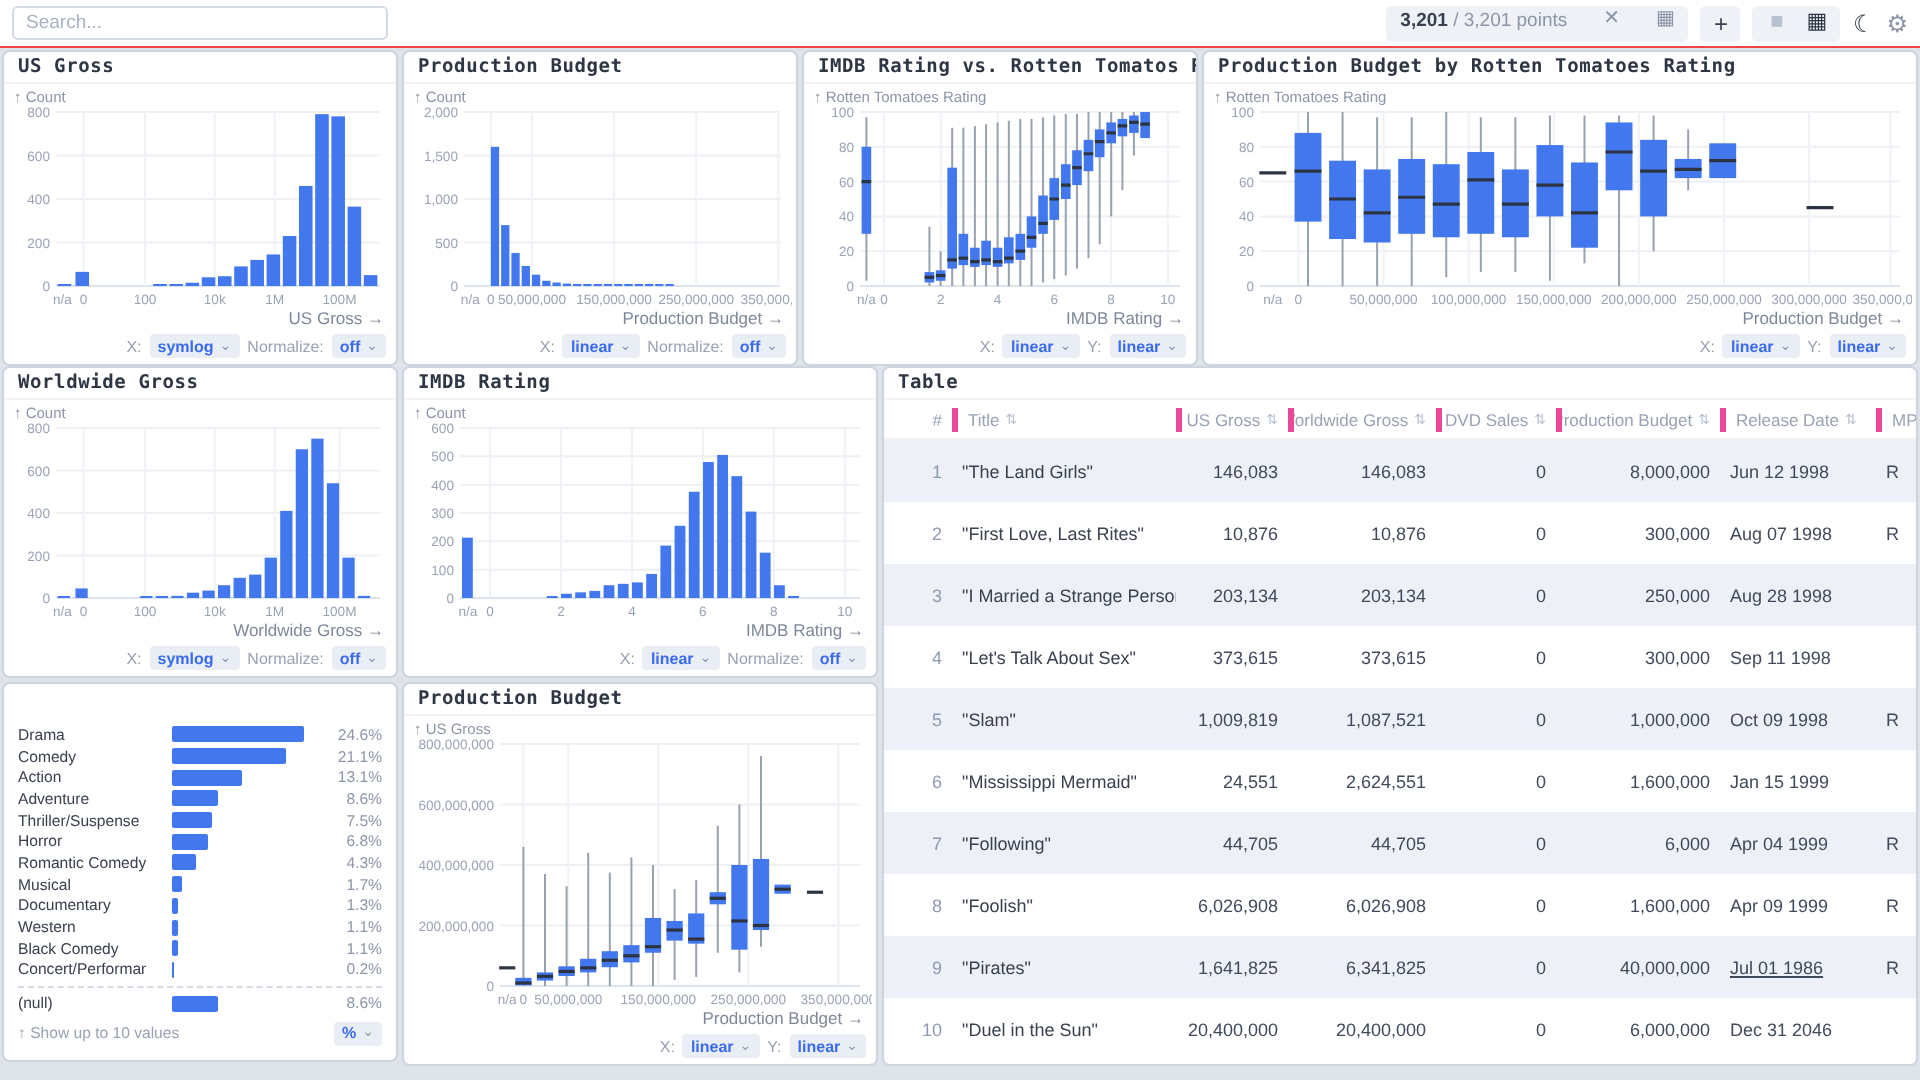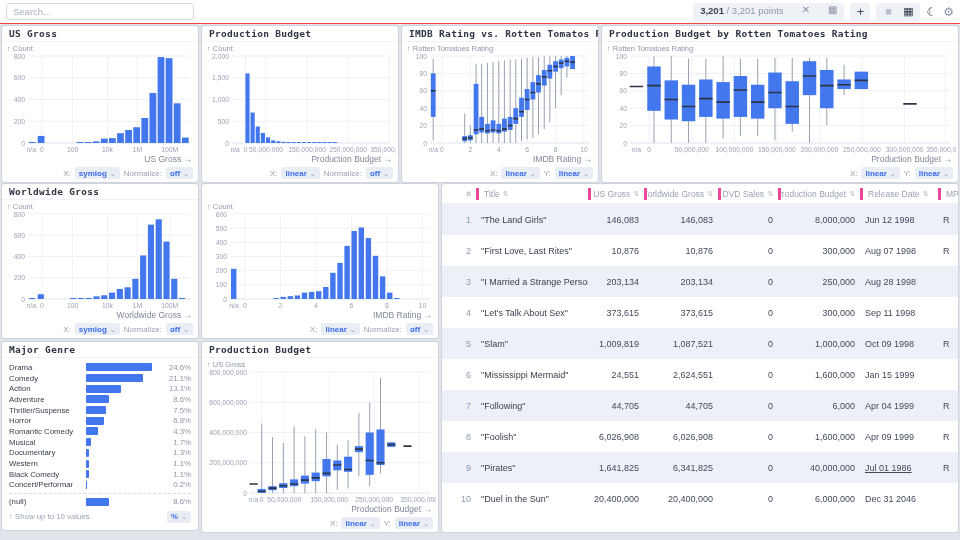--- a/index.html
+++ b/index.html
@@ -435,20 +435,21 @@
       </svg></div>
   <div class="controls">
       <span class="ctl-label">X:</span>
       <span class="ctl-pill">symlog<span class="chev">⌄</span></span>
       <span class="ctl-label">Normalize:</span>
       <span class="ctl-pill">off<span class="chev">⌄</span></span>
     </div>
 </div>
 
 <div class="panel" style="left:202px;top:184px;width:236px;height:154px">
+  <div class="ptitle">IMDB Rating</div>
   <div class="chart"><svg width="232" height="119" viewBox="0 0 232 119">
         <text x="3" y="8" class="ax-label">↑ Count</text>
         <line x1="26" y1="98" x2="226" y2="98" class="grid base"></line>
         <text x="23" y="100.5" text-anchor="end" class="tick">0</text>
         <line x1="26" y1="83.83333333333333" x2="226" y2="83.83333333333333" class="grid"></line>
         <text x="23" y="86.33333333333333" text-anchor="end" class="tick">100</text>
         <line x1="26" y1="69.66666666666667" x2="226" y2="69.66666666666667" class="grid"></line>
         <text x="23" y="72.16666666666667" text-anchor="end" class="tick">200</text>
         <line x1="26" y1="55.5" x2="226" y2="55.5" class="grid"></line>
         <text x="23" y="58" text-anchor="end" class="tick">300</text>
@@ -494,21 +495,20 @@
       </svg></div>
   <div class="controls">
       <span class="ctl-label">X:</span>
       <span class="ctl-pill">linear<span class="chev">⌄</span></span>
       <span class="ctl-label">Normalize:</span>
       <span class="ctl-pill">off<span class="chev">⌄</span></span>
     </div>
 </div>
 
 <div class="panel" style="left:2px;top:342px;width:196px;height:188px">
-  <div class="ptitle">Major Genre</div>
   <div class="gbody" id="genre-body">
       <div class="grow">
         <span class="glabel">Drama</span>
         <div class="gbar" style="background: rgb(66, 119, 238); width: 66px;"></div>
         <span class="gpct">24.6%</span>
       </div>
       <div class="grow">
         <span class="glabel">Comedy</span>
         <div class="gbar" style="background: rgb(66, 119, 238); width: 56.6098px;"></div>
         <span class="gpct">21.1%</span>
@@ -646,20 +646,21 @@
       </svg></div>
   <div class="controls">
       <span class="ctl-label">X:</span>
       <span class="ctl-pill">linear<span class="chev">⌄</span></span>
       <span class="ctl-label">Y:</span>
       <span class="ctl-pill">linear<span class="chev">⌄</span></span>
     </div>
 </div>
 
 <div class="panel" style="left:442px;top:184px;width:516px;height:348px">
+  <div class="ptitle">Table</div>
   <div id="tbl-head" class="tbl-head">
       <div class="th" style="width: 10px;">
         <span></span>
       </div>
       <div class="th r" style="width: 24px;">
         <span>#</span>
       </div>
       <div class="th" style="width: 112px;">
         <span>Title</span>
         <span class="sort-icon">⇅</span>

